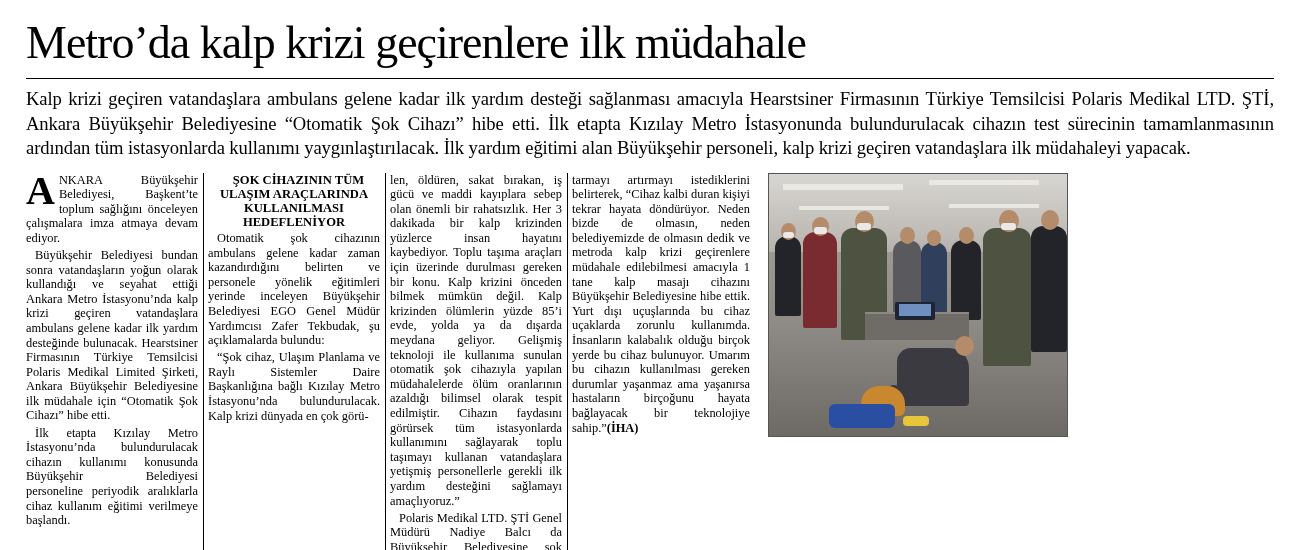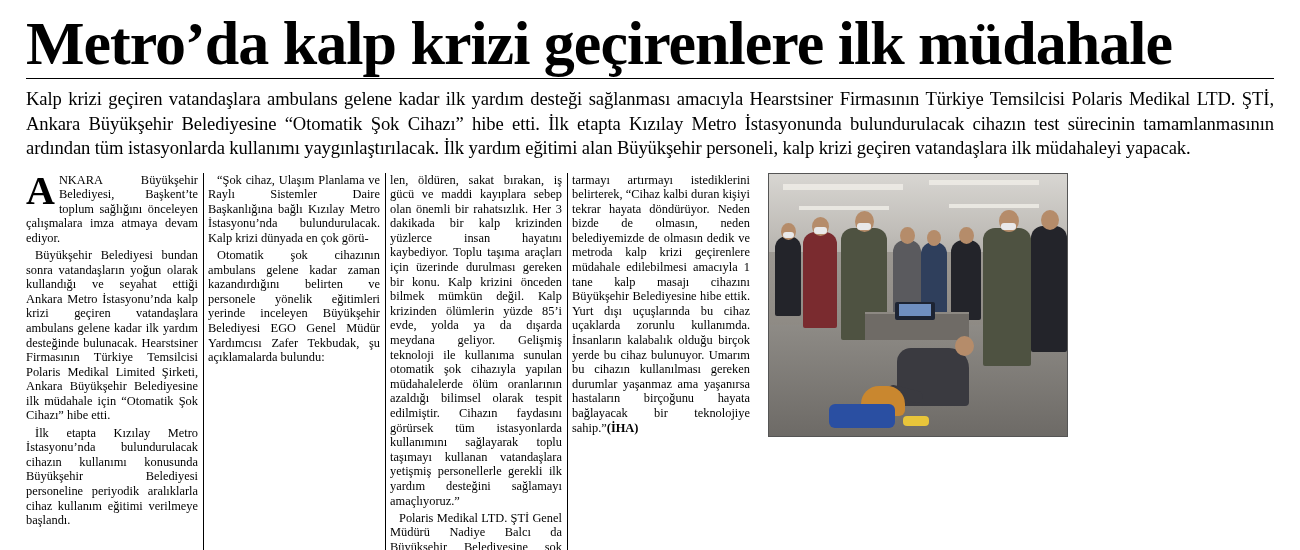--- a/index.html
+++ b/index.html
@@ -16,22 +16,22 @@
   }
   .page {
     position: relative;
     width: 1300px;
     height: 550px;
     box-sizing: border-box;
     padding: 18px 26px 10px 26px;
   }
   .headline {
     font-family: "Liberation Serif", serif;
-    font-weight: bold;
-    font-size: 62px;
+    font-weight: normal;
+    font-size: 46px;
     line-height: 50px;
     letter-spacing: -1px;
     margin: 0 0 10px 0;
     white-space: nowrap;
   }
   .rule {
     border: 0;
     border-top: 1px solid #000;
     margin: 2px 0 8px 0;
   }
@@ -192,22 +192,23 @@
 
   <div class="columns">
 
     <div class="col divided">
       <p class="first"><span class="dropcap">A</span><span>NKARA Büyükşehir Belediyesi, Başkent’te toplum sağlığını önceleyen çalışmalara imza atmaya devam ediyor.</span></p>
       <p>Büyükşehir Belediyesi bundan sonra vatandaşların yoğun olarak kullandığı ve seyahat ettiği Ankara Metro İstasyonu’nda kalp krizi geçiren vatandaşlara ambulans gelene kadar ilk yardım desteğinde bulunacak. Hearstsiner Firmasının Türkiye Temsilcisi Polaris Medikal Limited Şirketi,  Ankara Büyükşehir Belediyesine ilk müdahale için “Otomatik Şok Cihazı” hibe etti.</p>
       <p>İlk etapta Kızılay Metro İstasyonu’nda bulundurulacak cihazın kullanımı konusunda Büyükşehir Belediyesi personeline periyodik aralıklarla cihaz kullanım eğitimi verilmeye başlandı.</p>
     </div>
 
     <div class="col divided">
+      <p class="subhead">ŞOK CİHAZININ TÜM ULAŞIM ARAÇLARINDA KULLANILMASI HEDEFLENİYOR</p>
+      <p>Otomatik şok cihazının ambulans gelene kadar zaman kazandırdığını belirten ve personele yönelik eğitimleri yerinde inceleyen Büyükşehir Belediyesi EGO Genel Müdür Yardımcısı Zafer Tekbudak, şu açıklamalarda bulundu:</p>
       <p>“Şok cihaz, Ulaşım Planlama ve Raylı Sistemler Daire Başkanlığına bağlı Kızılay Metro İstasyonu’nda bulundurulacak. Kalp krizi dünyada en çok görü-</p>
-      <p>Otomatik şok cihazının ambulans gelene kadar zaman kazandırdığını belirten ve personele yönelik eğitimleri yerinde inceleyen Büyükşehir Belediyesi EGO Genel Müdür Yardımcısı Zafer Tekbudak, şu açıklamalarda bulundu:</p>
     </div>
 
     <div class="col divided">
       <p class="first">len, öldüren, sakat bırakan, iş gücü ve maddi kayıplara sebep olan önemli bir rahatsızlık. Her 3 dakikada bir kalp krizinden yüzlerce insan hayatını kaybediyor. Toplu taşıma araçları için üzerinde durulması gereken bir konu. Kalp krizini önceden bilmek mümkün değil. Kalp krizinden ölümlerin yüzde 85’i evde, yolda ya da dışarda meydana geliyor. Gelişmiş teknoloji ile kullanıma sunulan otomatik şok cihazıyla yapılan müdahalelerde ölüm oranlarının azaldığı bilimsel olarak tespit edilmiştir. Cihazın faydasını görürsek tüm istasyonlarda kullanımını sağlayarak toplu taşımayı kullanan vatandaşlara yetişmiş personellerle gerekli ilk yardım desteğini sağlamayı amaçlıyoruz.”</p>
       <p>Polaris Medikal LTD. ŞTİ Genel Müdürü Nadiye Balcı da Büyükşehir Belediyesine şok cihazını hibe ederek hayat kur-</p>
     </div>
 
     <div class="col col4">
       <p class="first"><span>tarmayı artırmayı istediklerini belirterek, “Cihaz kalbi duran kişiyi tekrar hayata döndürüyor. Neden bizde de olmasın, neden belediyemizde de olmasın dedik ve metroda kalp krizi geçirenlere müdahale edilebilmesi amacıyla 1 tane kalp masajı cihazını Büyükşehir Belediyesine hibe ettik. Yurt dışı uçuşlarında bu cihaz uçaklarda zorunlu kullanımda. İnsanların kalabalık olduğu birçok yerde bu cihaz bulunuyor. Umarım bu cihazın kullanılması gereken durumlar yaşanmaz ama yaşanırsa hastaların birçoğunu hayata bağlayacak bir teknolojiye sahip.”</span><span class="agency">(İHA)</span></p>
     </div>

